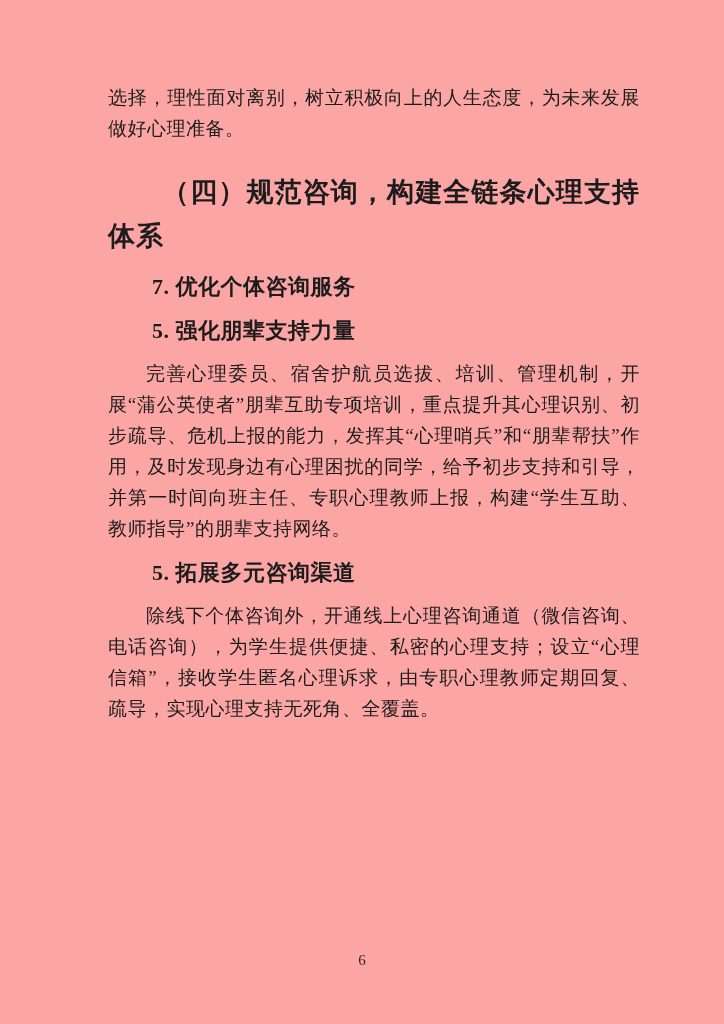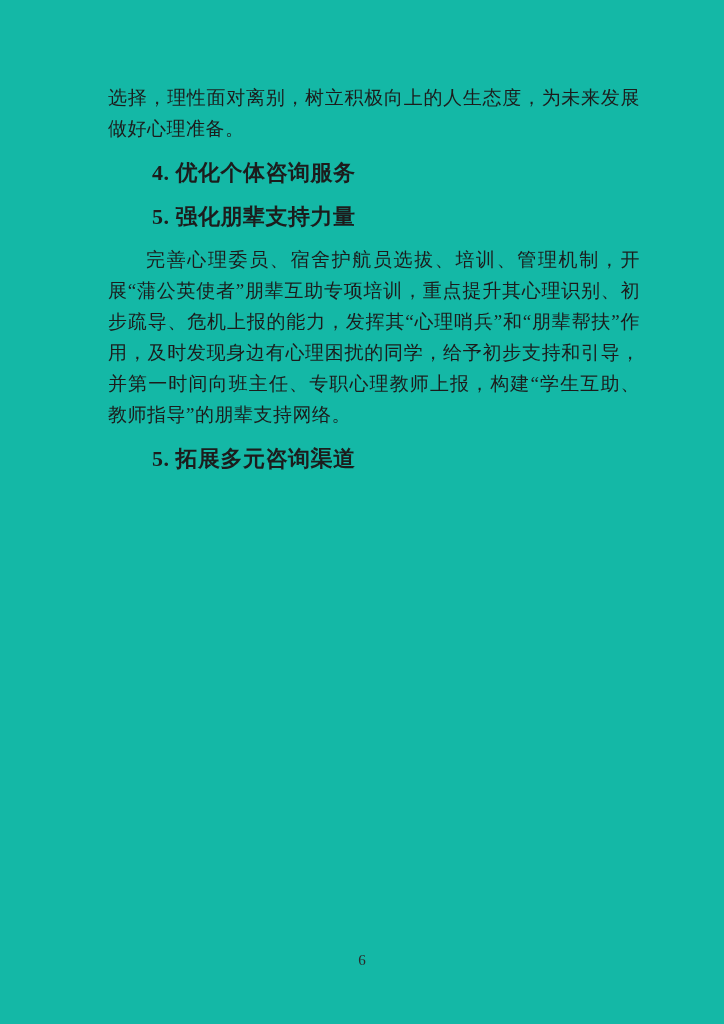--- a/index.html
+++ b/index.html
@@ -5,21 +5,21 @@
   html, body {
     margin: 0;
     padding: 0;
     background: #e8e8e8;
   }
   .page {
     position: relative;
     width: 724px;
     height: 1024px;
     margin: 0 auto;
-    background: #14b8a6;
+    background: #fca5a5;
     box-sizing: border-box;
     padding: 82px 84px 0 108px;
     font-family: "Liberation Serif", "DejaVu Serif", serif;
     color: #1c1c1c;
     overflow: hidden;
   }
   .body-text {
     font-size: 19px;
     line-height: 31px;
     text-align: justify;
@@ -62,31 +62,33 @@
     font-family: "Liberation Serif", "DejaVu Serif", serif;
   }
 </style>
 </head>
 <body>
 
 <div class="page">
 
   <p class="body-text">选择，理性面对离别，树立积极向上的人生态度，为未来发展做好心理准备。</p>
 
+  <h2 class="section-heading">（四）规范咨询，构建全链条心理支持体系</h2>
 
   <section>
-    <h3 class="subsection-heading">4. 优化个体咨询服务</h3>
+    <h3 class="subsection-heading">7. 优化个体咨询服务</h3>
   </section>
 
   <section>
     <h3 class="subsection-heading">5. 强化朋辈支持力量</h3>
     <p class="body-text indent-2em subsection-body">完善心理委员、宿舍护航员选拔、培训、管理机制，开展“蒲公英使者”朋辈互助专项培训，重点提升其心理识别、初步疏导、危机上报的能力，发挥其“心理哨兵”和“朋辈帮扶”作用，及时发现身边有心理困扰的同学，给予初步支持和引导，并第一时间向班主任、专职心理教师上报，构建“学生互助、教师指导”的朋辈支持网络。</p>
   </section>
 
   <section>
     <h3 class="subsection-heading">5. 拓展多元咨询渠道</h3>
+    <p class="body-text indent-2em subsection-body">除线下个体咨询外，开通线上心理咨询通道（微信咨询、电话咨询），为学生提供便捷、私密的心理支持；设立“心理信箱”，接收学生匿名心理诉求，由专职心理教师定期回复、疏导，实现心理支持无死角、全覆盖。</p>
   </section>
 
   <div class="page-footer">
     <span>6</span>
   </div>
 
 </div>
 
 </body></html>

